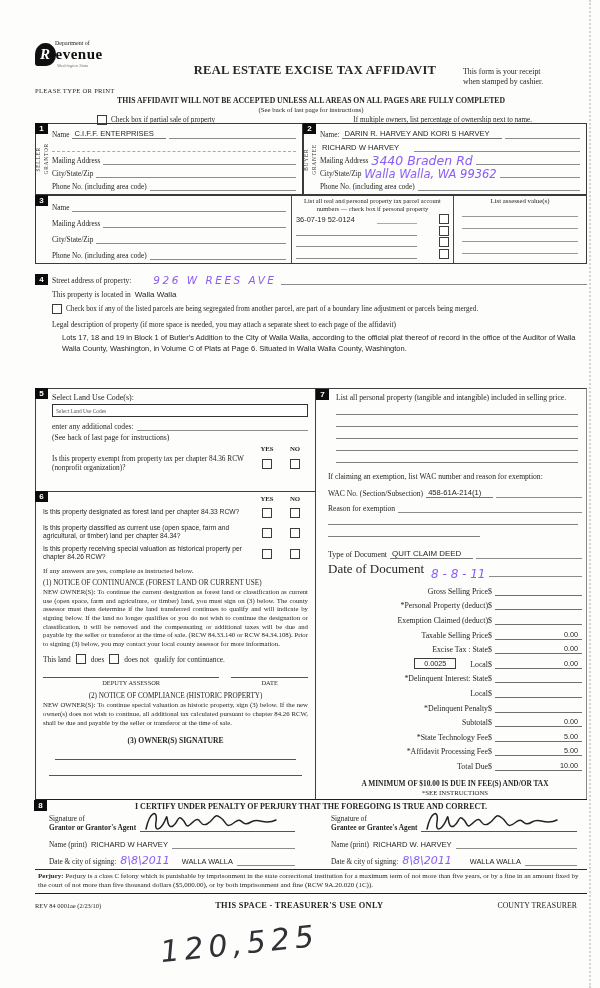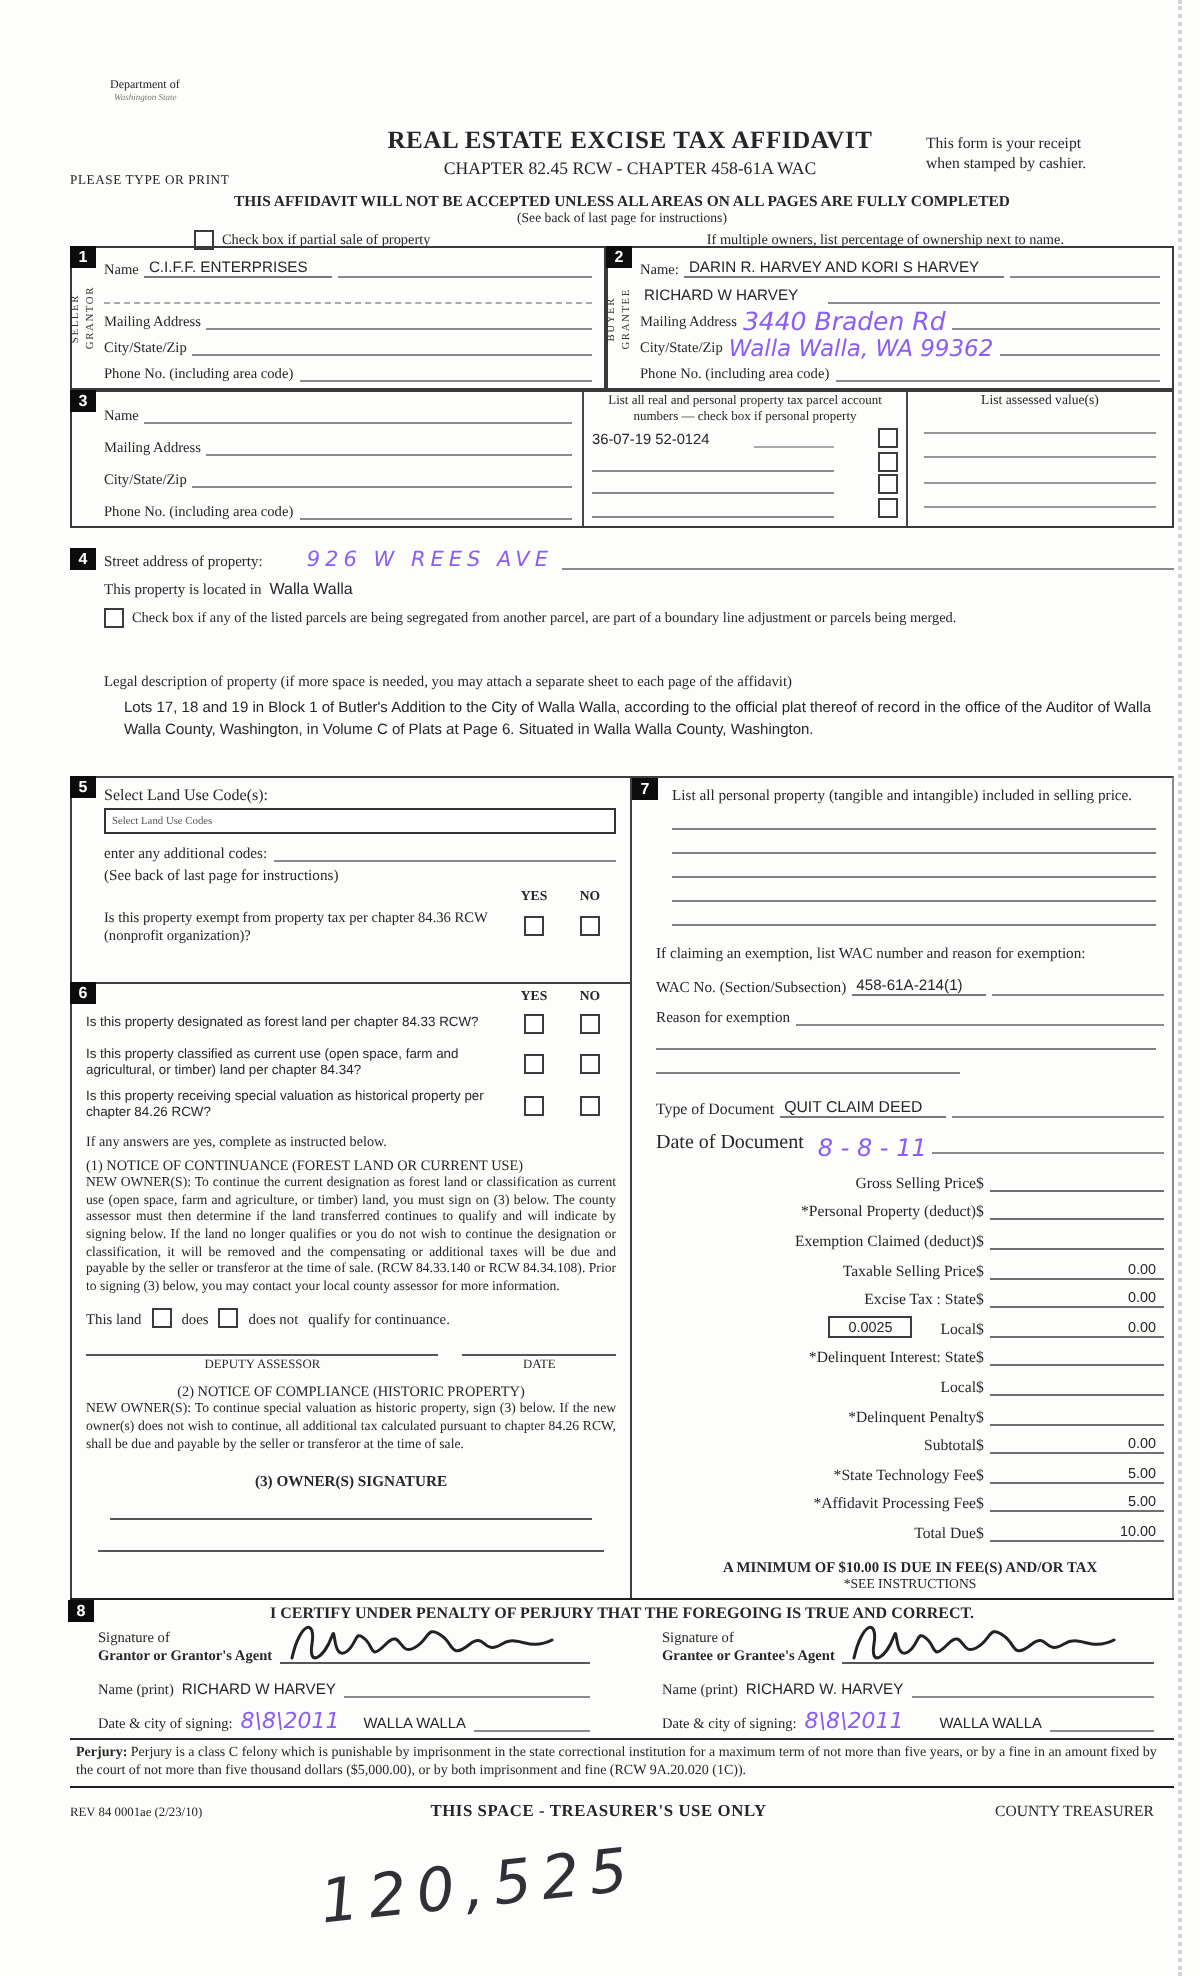--- a/index.html
+++ b/index.html
@@ -92,24 +92,24 @@
 </style>
 </head>
 <body>
 
 <div class="page">
   <div class="scan-edge"></div>
 
   <div class="abs" id="header">
     <div>
       <div class="logo-dept">Department of</div>
+      <div class="logo-word">Revenue</div>
       <div class="logo-tag">Washington State</div>
     </div>
     <div class="title">REAL ESTATE EXCISE TAX AFFIDAVIT</div>
-    <div class="subtitle">CHAPTER 82.45 RCW  -  CHAPTER 458-61A WAC</div>
     <div class="receipt">
       <span>This form is your receipt</span><br>
       <span>when stamped by cashier.</span>
     </div>
     <div class="ptype">PLEASE TYPE OR PRINT</div>
     <div class="warn">THIS AFFIDAVIT WILL NOT BE ACCEPTED UNLESS ALL AREAS ON ALL PAGES ARE FULLY COMPLETED</div>
     <div class="seeback">(See back of last page for instructions)</div>
     <div class="checkrow">
       <span style="width:58px"></span>
       <span class="cb"></span>
@@ -242,21 +242,21 @@
       <span class="line"></span>
     </div>
     <div class="s4row" style="height:14px;margin-left:17px">
       <span class="lbl">This property is located in</span>
       <span class="sans" style="font-size:8px">Walla Walla</span>
     </div>
     <div class="s4row" style="margin-left:17px;margin-top:5px;font-size:7.2px;align-items:center">
       <span class="cb"></span>
       <span>Check box if any of the listed parcels are being segregated from another parcel, are part of a boundary line adjustment or parcels being merged.</span>
     </div>
-    <div class="s4row" style="margin-left:17px;margin-top:22px;font-size:7.4px">
+    <div class="s4row" style="margin-left:17px;margin-top:6px;font-size:7.4px">
       <span>Legal description of property (if more space is needed, you may attach a separate sheet to each page of the affidavit)</span>
     </div>
     <div class="sans" style="margin:4px 10px 0 27px;font-size:7.5px;line-height:1.4">Lots 17, 18 and 19 in Block 1 of Butler's Addition to the City of Walla Walla, according to the official plat thereof of record in the office of the Auditor of Walla Walla County, Washington, in Volume C of Plats at Page 6.  Situated in Walla Walla County, Washington.</div>
   </div>
 
   <div class="abs" id="twocol">
     <div class="leftcol">
 
       <div class="box5">
         <span class="badge" style="left:-1px;top:-1px">5</span>
@@ -351,21 +351,21 @@
         <span class="line"></span>
       </div>
       <div class="bl" style="margin-left:0"></div>
       <div class="bl" style="margin-left:0;width:60%"></div>
       <div class="frow" style="height:15px;margin-top:7px">
         <span class="lbl" style="font-size:7.9px">Type of Document</span>
         <span class="val" style="font-size:7.9px">QUIT CLAIM DEED</span>
         <span class="line"></span>
       </div>
       <div class="frow" style="height:16px;margin-top:2px">
-        <span class="lbl" style="font-size:10px">Date of Document</span>
+        <span class="lbl" style="font-size:13px">Date of Document</span>
         <span class="hw" style="font-size:12px;line-height:.8;position:relative;top:2px;margin-left:4px">8 - 8 - 11</span>
         <span class="line"></span>
       </div>
 
       <div style="margin-top:4px">
         <div class="mrow">
             <span class="mlabel">
               <span>Gross Selling Price</span>
             </span>
             <span class="dollar">$</span>

